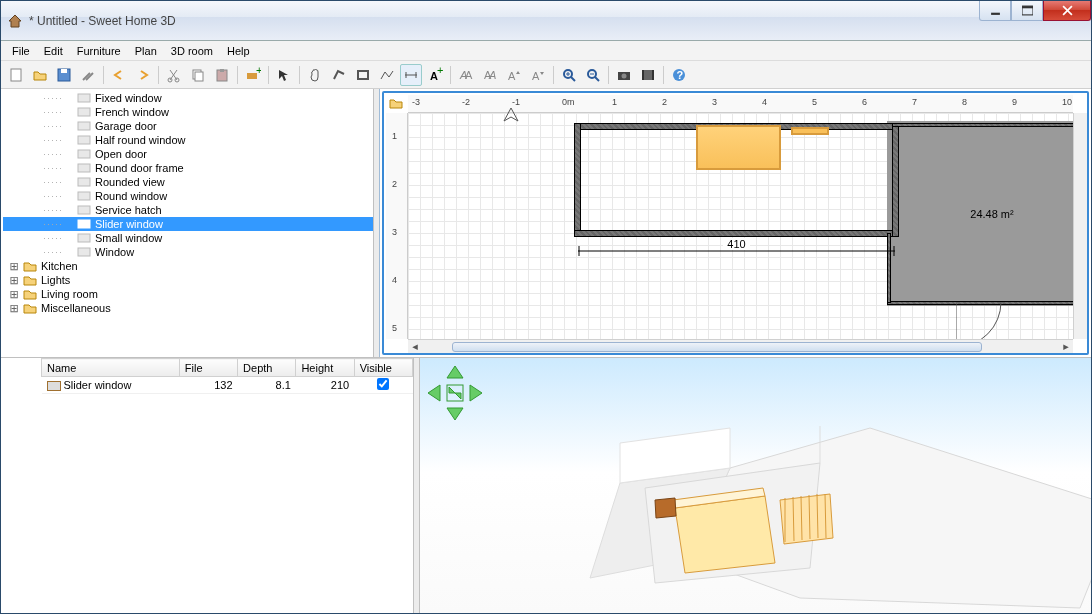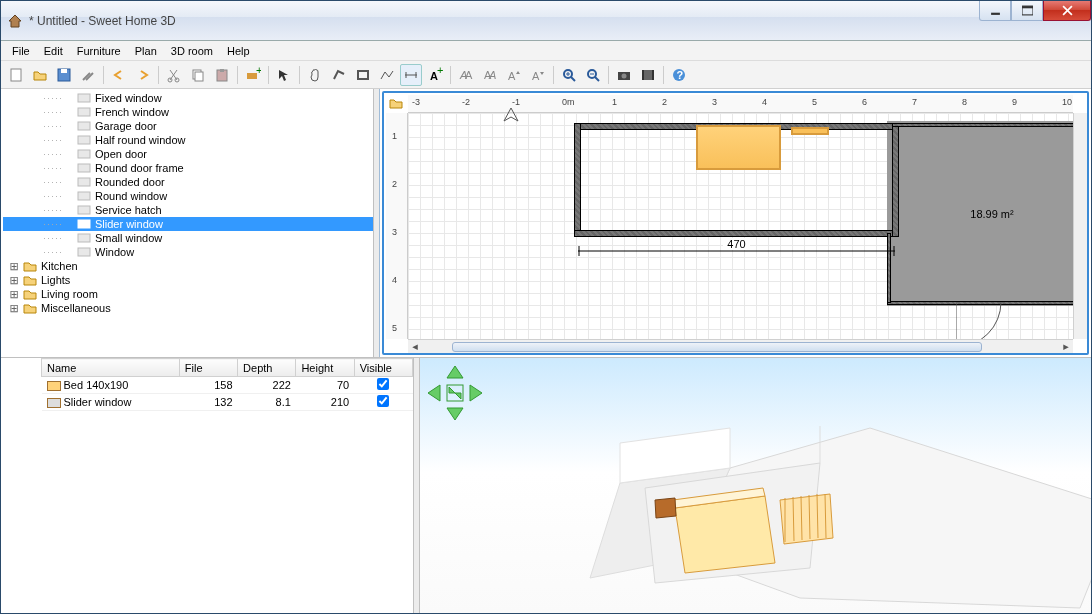--- a/index.html
+++ b/index.html
@@ -309,21 +309,21 @@
               <span class="ticon"><svg width="14" height="12">
                   <rect x="1" y="2" width="12" height="8" fill="#e8e8e8" stroke="#bbb"></rect>
                 </svg></span>
               <span>Round door frame</span>
             </div>
             <div class="tree-row">
               <span class="dots">·····</span>
               <span class="ticon"><svg width="14" height="12">
                   <rect x="1" y="2" width="12" height="8" fill="#e8e8e8" stroke="#bbb"></rect>
                 </svg></span>
-              <span>Rounded door</span>
+              <span>Rounded view</span>
             </div>
             <div class="tree-row">
               <span class="dots">·····</span>
               <span class="ticon"><svg width="14" height="12">
                   <rect x="1" y="2" width="12" height="8" fill="#e8e8e8" stroke="#bbb"></rect>
                 </svg></span>
               <span>Round window</span>
             </div>
             <div class="tree-row">
               <span class="dots">·····</span>
@@ -413,21 +413,21 @@
               <span class="ruler-tick" style="top: 18px; left: 6px;">1</span>
               <span class="ruler-tick" style="top: 66px; left: 6px;">2</span>
               <span class="ruler-tick" style="top: 114px; left: 6px;">3</span>
               <span class="ruler-tick" style="top: 162px; left: 6px;">4</span>
               <span class="ruler-tick" style="top: 210px; left: 6px;">5</span>
             </div>
           <div class="plan-area">
             <div class="grid"></div>
 
             <div class="room" style="left:479px;top:8px;width:210px;height:185px">
-              <span>18.99 m²</span>
+              <span>24.48 m²</span>
             </div>
 
             <div class="wall thick" style="left:166px;top:10px;width:320px;height:7px"></div>
             <div class="wall thick" style="left:166px;top:10px;width:7px;height:114px"></div>
             <div class="wall thick" style="left:166px;top:117px;width:325px;height:7px"></div>
             <div class="wall thick" style="left:484px;top:10px;width:7px;height:114px"></div>
 
             <div class="wall thick" style="left:484px;top:10px;width:205px;height:4px"></div>
             <div class="wall thick" style="left:479px;top:188px;width:206px;height:4px"></div>
             <div class="wall thick" style="left:479px;top:120px;width:4px;height:70px"></div>
@@ -442,21 +442,21 @@
             <svg style="position:absolute;left:548px;top:189px" width="60" height="50">
                 <path d="M0 0 L0 45 A45 45 0 0 0 45 0" fill="none" stroke="#555"></path>
               </svg>
 
             <div style="position:absolute;left:170px;top:133px;width:317px;height:14px;font-size:9px;text-align:center;color:#000">
               <svg width="317" height="10" style="display:block">
                   <line x1="0" y1="5" x2="317" y2="5" stroke="#000"></line>
                   <line x1="1" y1="0" x2="1" y2="10" stroke="#000"></line>
                   <line x1="316" y1="0" x2="316" y2="10" stroke="#000"></line>
                 </svg>
-              <span style="position:relative;top:-18px;background:#fff;padding:0 4px">470</span>
+              <span style="position:relative;top:-18px;background:#fff;padding:0 4px">410</span>
             </div>
           </div>
           <div class="plan-scroll-v"></div>
           <div class="plan-scroll-h">
             <div style="width:14px;text-align:center;color:#555">◂</div>
             <div class="thumb"></div>
             <div style="flex:1"></div>
             <div style="width:14px;text-align:center;color:#555">▸</div>
           </div>
         </div>
@@ -478,27 +478,20 @@
               <tr>
             <th>Name</th>
             <th>File</th>
             <th>Depth</th>
             <th>Height</th>
             <th>Visible</th>
           </tr>
             </thead>
           <tbody id="ftable">
               <tr>
-                <td><span class="furn-icon" style="background:#ffd27a;border:1px solid #a07030"></span>Bed 140x190</td>
-                <td class="num">158</td>
-                <td class="num">222</td>
-                <td class="num">70</td>
-                <td class="chk"><input type="checkbox" checked="" style=""></td>
-              </tr>
-              <tr>
                 <td><span class="furn-icon" style="background:#ddd;border:1px solid #a07030"></span>Slider window</td>
                 <td class="num">132</td>
                 <td class="num">8.1</td>
                 <td class="num">210</td>
                 <td class="chk"><input type="checkbox" checked="" style=""></td>
               </tr>
             </tbody>
         </table>
       </div>
       <div class="splitter-v"></div>

